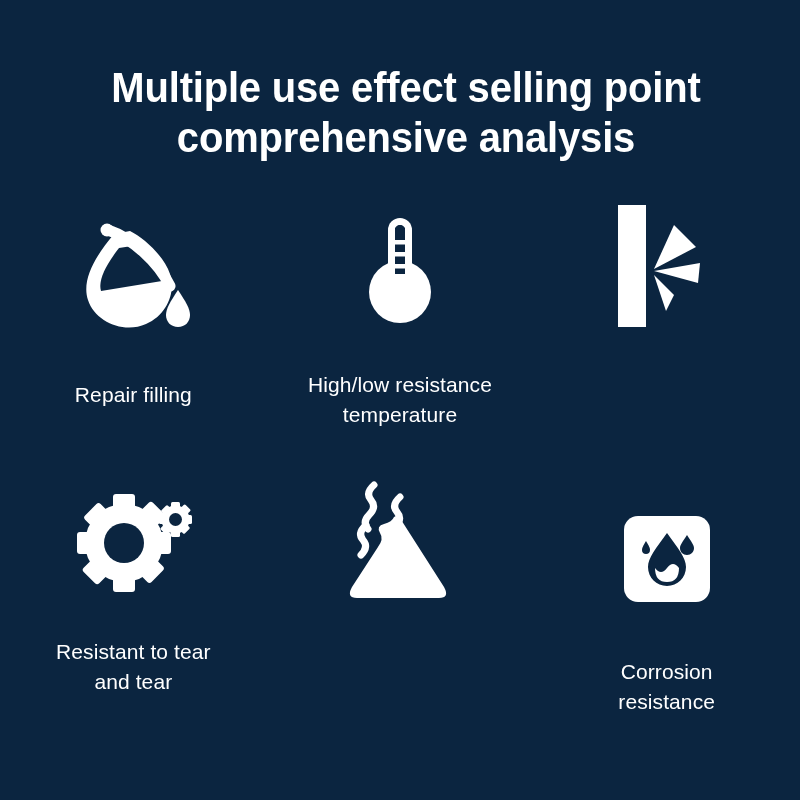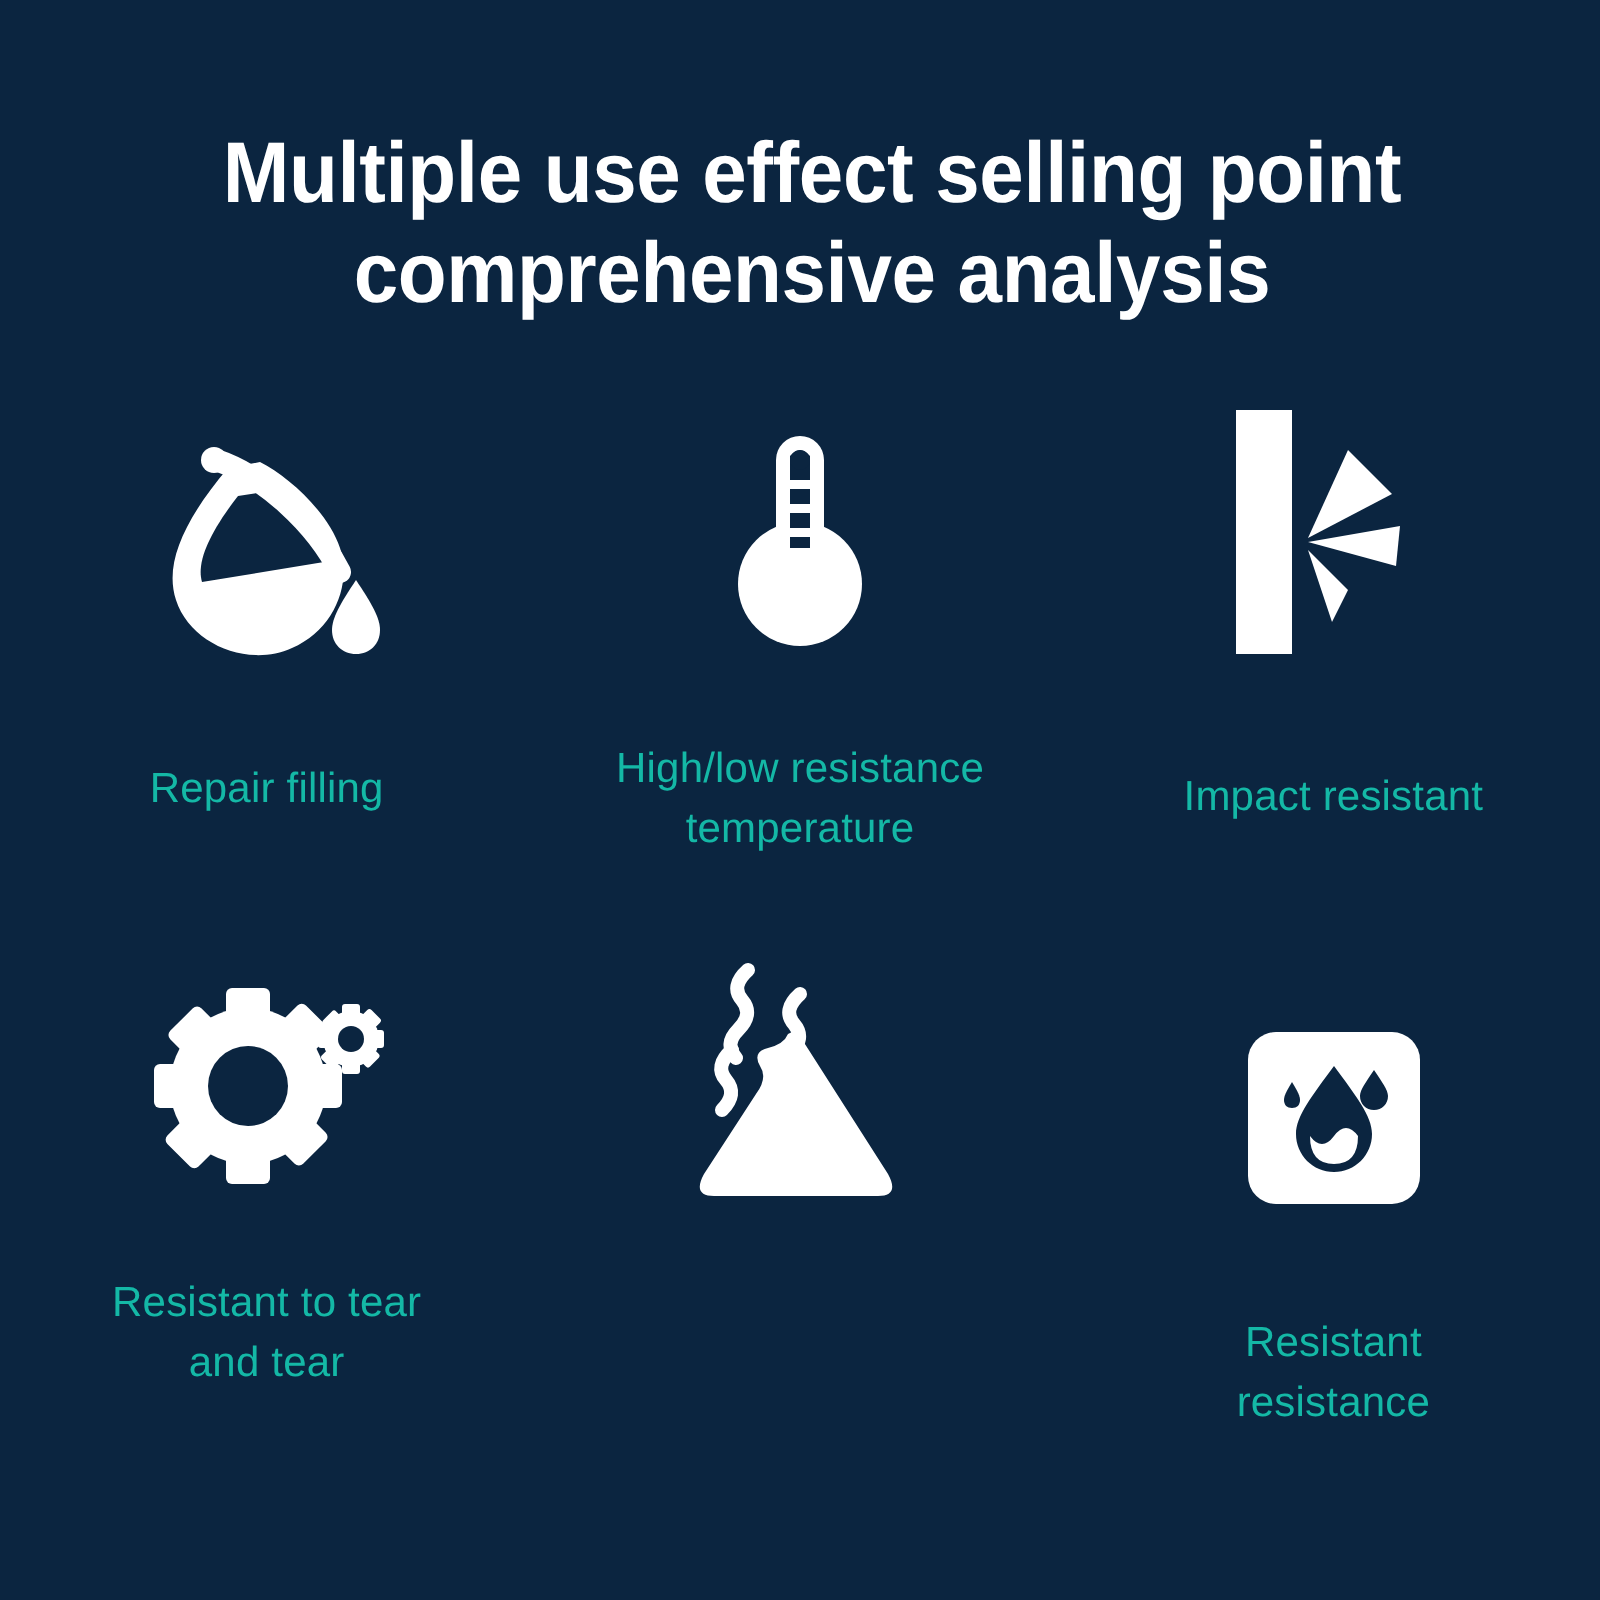--- a/index.html
+++ b/index.html
@@ -77,21 +77,21 @@
     align-items: center;
     justify-content: center;
   }
 
   .icon-wrap svg { display: block; overflow: visible; }
 
   .feature-label {
     font-family: "Liberation Sans", "DejaVu Sans", sans-serif;
     font-size: 21px;
     line-height: 30px;
-    color: #14b8a6;
+    color: #ffffff;
     text-align: center;
     max-width: 235px;
     font-weight: 400;
     letter-spacing: 0.1px;
   }
 
   
   .cell-repair     .icon-wrap { margin-top: 10px; }
   .cell-repair     .feature-label { margin-top: 38px; }
 
@@ -178,21 +178,20 @@
 
             <rect x="4" y="2" width="28" height="122" fill="#ffffff"></rect>
 
             <path d="M40 66 L 60 22 L 82 44 Z" fill="#ffffff"></path>
 
             <path d="M40 68 L 86 60 L 84 80 Z" fill="#ffffff"></path>
 
             <path d="M40 72 L 60 92 L 52 108 Z" fill="#ffffff"></path>
           </svg>
         </div>
-        <div class="feature-label">Impact resistant</div>
       </div>
 
     </div>
 
     <div class="feature-row row-bottom">
 
       <div class="feature-cell cell-wear">
         <div class="icon-wrap">
           <svg width="120" height="110" viewBox="0 0 120 110" fill="none" aria-hidden="true">
 
@@ -272,21 +271,21 @@
                      Q 55 66, 43 66 Q 31 66, 31 52 Z" fill="#ffffff"></path>
 
             <path d="M63 19 C 67 25, 70 29, 70 32 C 70 36, 67 39, 63 39
                      C 59 39, 56 36, 56 32 C 56 29, 59 25, 63 19 Z" fill="#0b2540"></path>
 
             <path d="M22 25 C 25 30, 26 32, 26 34 C 26 36.5, 24.5 38, 22 38
                      C 19.5 38, 18 36.5, 18 34 C 18 32, 19 30, 22 25 Z" fill="#0b2540"></path>
           </svg>
         </div>
         <div class="feature-label">
-          <span>Resistant</span>
+          <span>Corrosion</span>
           <br>
           <span>resistance</span>
         </div>
       </div>
 
     </div>
   </div>
 </div>
 
 </body></html>

